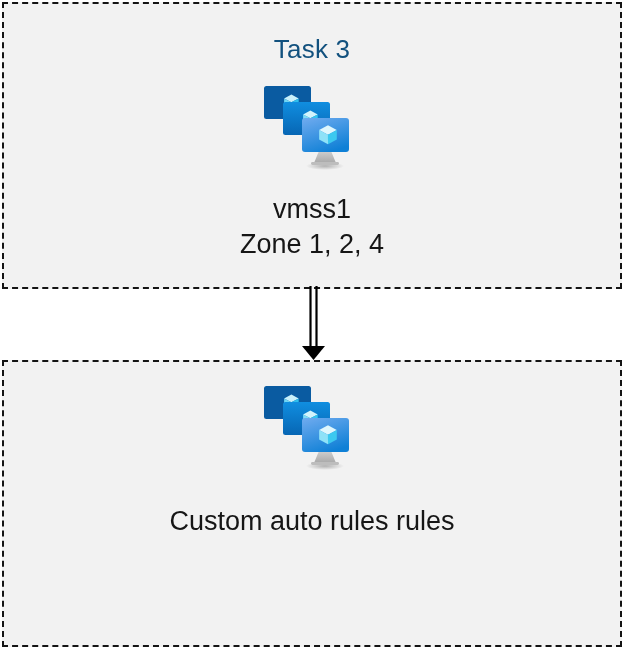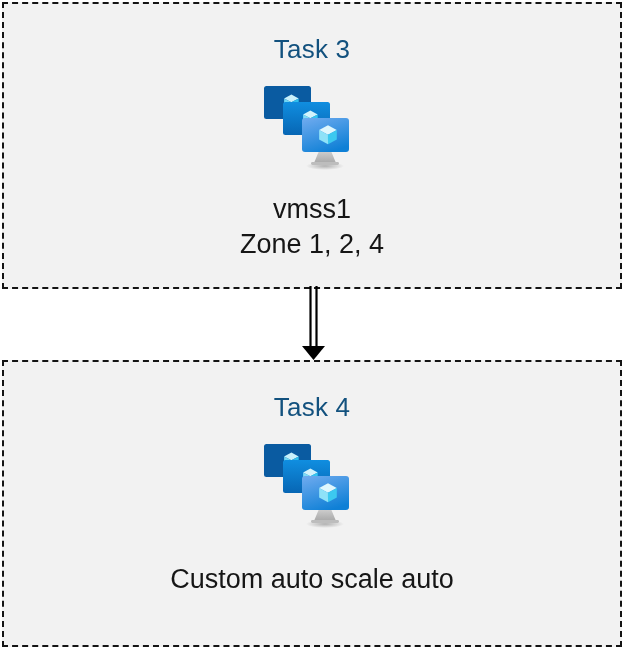--- a/index.html
+++ b/index.html
@@ -158,21 +158,20 @@
     <svg width="48" height="76" viewBox="0 0 48 76" xmlns="http://www.w3.org/2000/svg" aria-hidden="true">
 
       <line x1="20.5" y1="0" x2="20.5" y2="62" stroke="#000000" stroke-width="2.2"></line>
       <line x1="26.5" y1="0" x2="26.5" y2="62" stroke="#000000" stroke-width="2.2"></line>
 
       <path d="M12 60 L35 60 L23.5 74 Z" fill="#000000"></path>
     </svg>
   </div>
 
   <div class="task-box" id="box-task4">
-    <div class="task-title">Task 4</div>
 
     <div class="vmss-icon-wrap">
       <svg viewBox="0 0 110 100" xmlns="http://www.w3.org/2000/svg" aria-hidden="true">
         <defs>
           <linearGradient id="gMid4" x1="0" y1="0" x2="0" y2="1">
             <stop offset="0" stop-color="#108ee0"></stop>
             <stop offset="1" stop-color="#0766b4"></stop>
           </linearGradient>
           <linearGradient id="gFront4" x1="0.15" y1="0" x2="0.6" y2="1">
             <stop offset="0" stop-color="#6ba9ee"></stop>
@@ -208,16 +207,16 @@
 
         <rect x="45" y="40" width="47" height="34" rx="3" fill="url(#gFront4)"></rect>
         <g transform="translate(59,46) scale(0.63)">
           <path d="M19 2 L33 9.5 L19 17 L5 9.5 Z" fill="#dff7fd"></path>
           <path d="M5 9.5 L19 17 L19 32 L5 24.5 Z" fill="#8ee2f8"></path>
           <path d="M33 9.5 L19 17 L19 32 L33 24.5 Z" fill="#3cc9f0"></path>
         </g>
       </svg>
     </div>
 
-    <div class="caption">Custom auto scale auto</div>
+    <div class="caption">Custom auto rules rules</div>
   </div>
 
 </div>
 
 </body></html>

